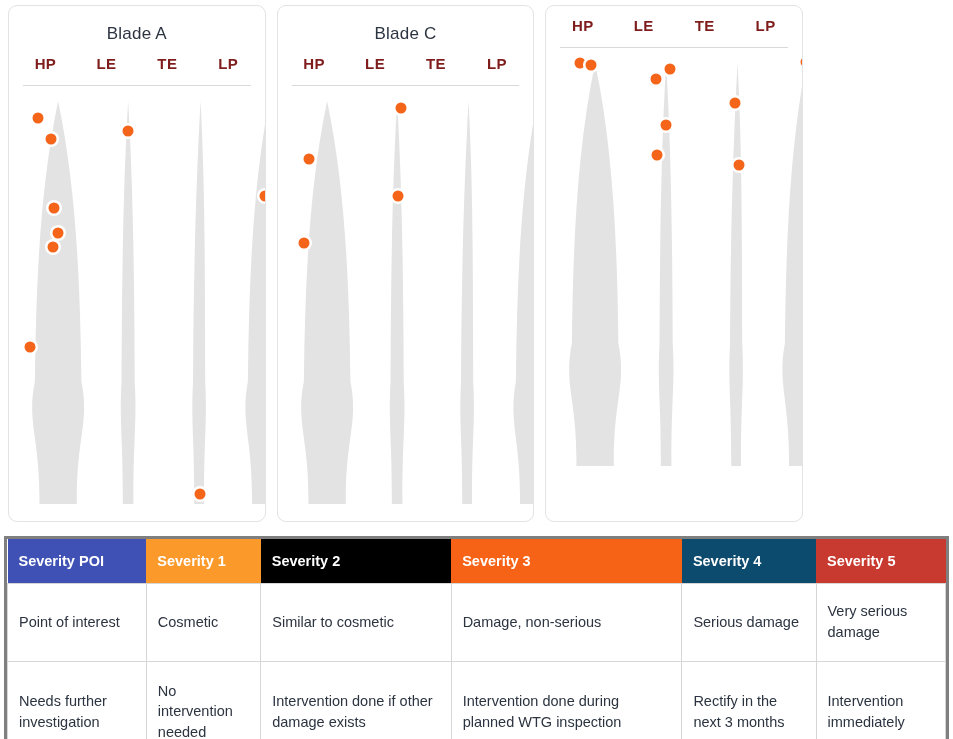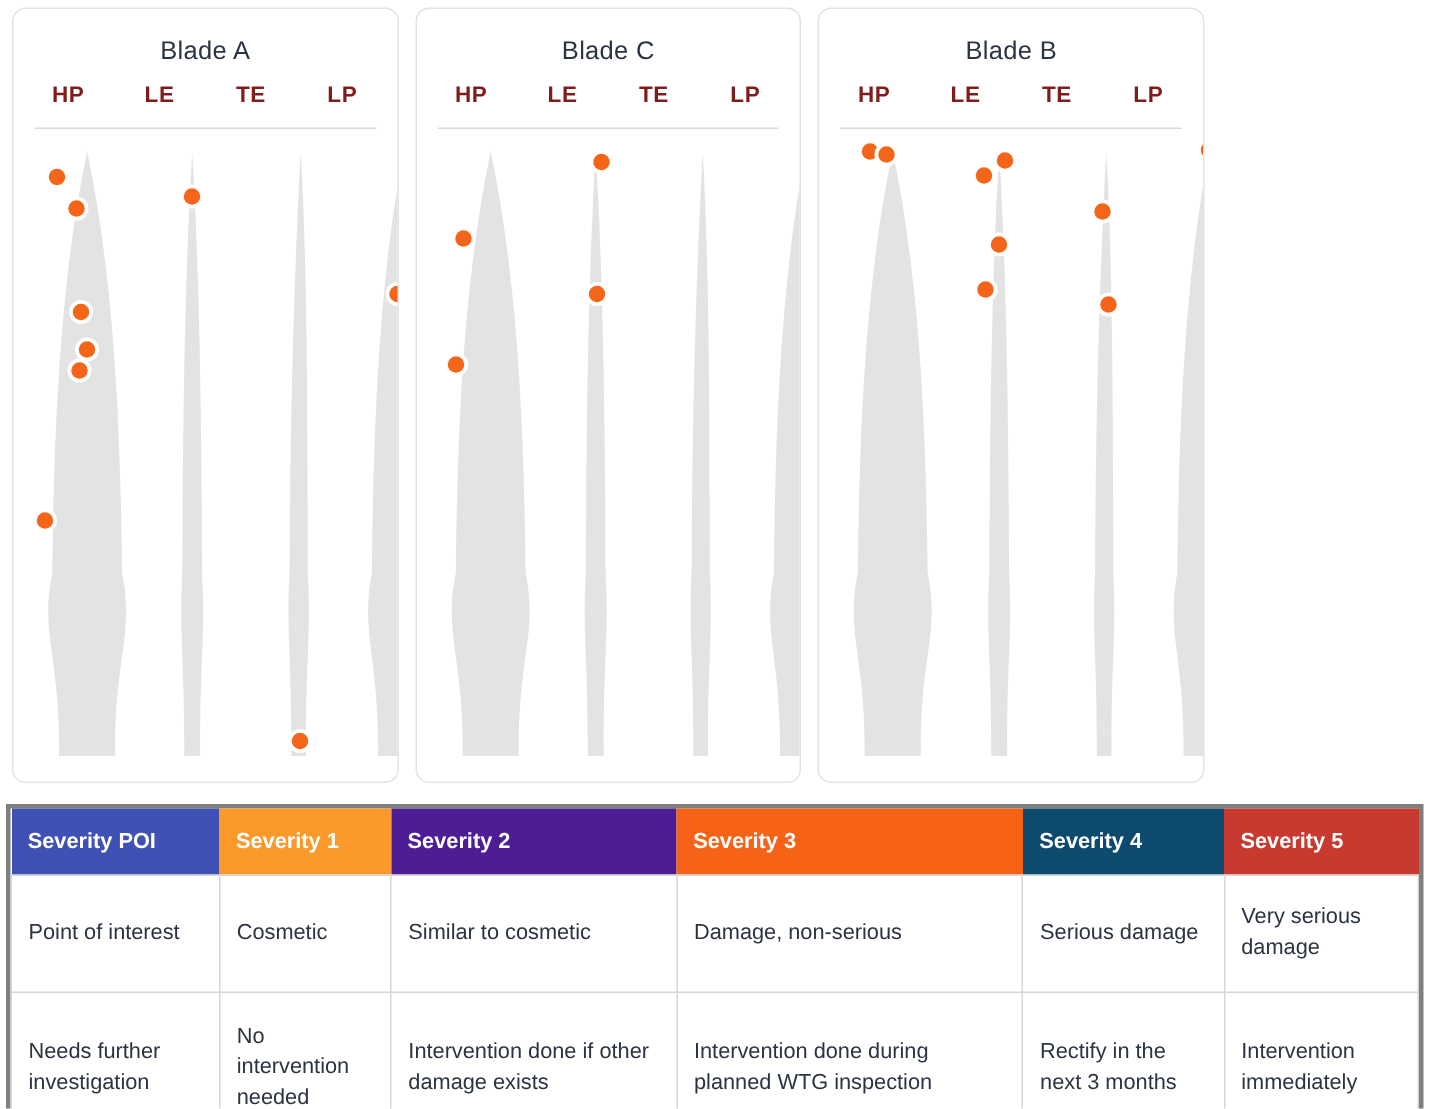--- a/index.html
+++ b/index.html
@@ -184,21 +184,20 @@
             </svg>
             <div class="dot" style="left: 43.555px; top: 6.12px; background: rgb(244, 101, 26);"></div>
             <div class="dot" style="left: 40.745px; top: 59.16px; background: rgb(244, 101, 26);"></div>
             <div class="dot" style="left: 42.15px; top: 104.04px; background: rgb(244, 101, 26);"></div>
             <div class="dot" style="left: 42.15px; top: 122.4px; background: rgb(244, 101, 26);"></div>
             <div class="dot" style="left: 42.15px; top: 208.08px; background: rgb(244, 101, 26);"></div>
           </div>
         </div>
       </div>
       <div class="panel">
-        <div class="panel-title">Blade B</div>
         <div class="col-heads">
           <div class="col-head">HP</div>
           <div class="col-head">LE</div>
           <div class="col-head">TE</div>
           <div class="col-head">LP</div>
         </div>
         <div class="hr"></div>
         <div class="plot">
           <div class="blade-col" style="left: 14px; width: 70.25px;">
             <svg class="blade-svg" viewBox="0 0 70.25 408" preserveAspectRatio="none">
@@ -234,21 +233,21 @@
         </div>
       </div>
     </div>
 
   <div class="table-wrap">
     <table class="sev">
       <thead>
         <tr id="sev-head">
             <th style="background: rgb(63, 81, 181); width: 14.8%;">Severity POI</th>
             <th style="background: rgb(251, 154, 42); width: 12.2%;">Severity 1</th>
-            <th style="background: #4c1d95; width: 20.3%;">Severity 2</th>
+            <th style="background: #000000; width: 20.3%;">Severity 2</th>
             <th style="background: rgb(247, 99, 22); width: 24.6%;">Severity 3</th>
             <th style="background: #0c4a6e; width: 14.3%;">Severity 4</th>
             <th style="background: rgb(200, 57, 47); width: 13.8%;">Severity 5</th>
           </tr>
       </thead>
       <tbody id="sev-body">
           <tr class="r1">
             <td>Point of interest</td>
             <td>Cosmetic</td>
             <td>Similar to cosmetic</td>

